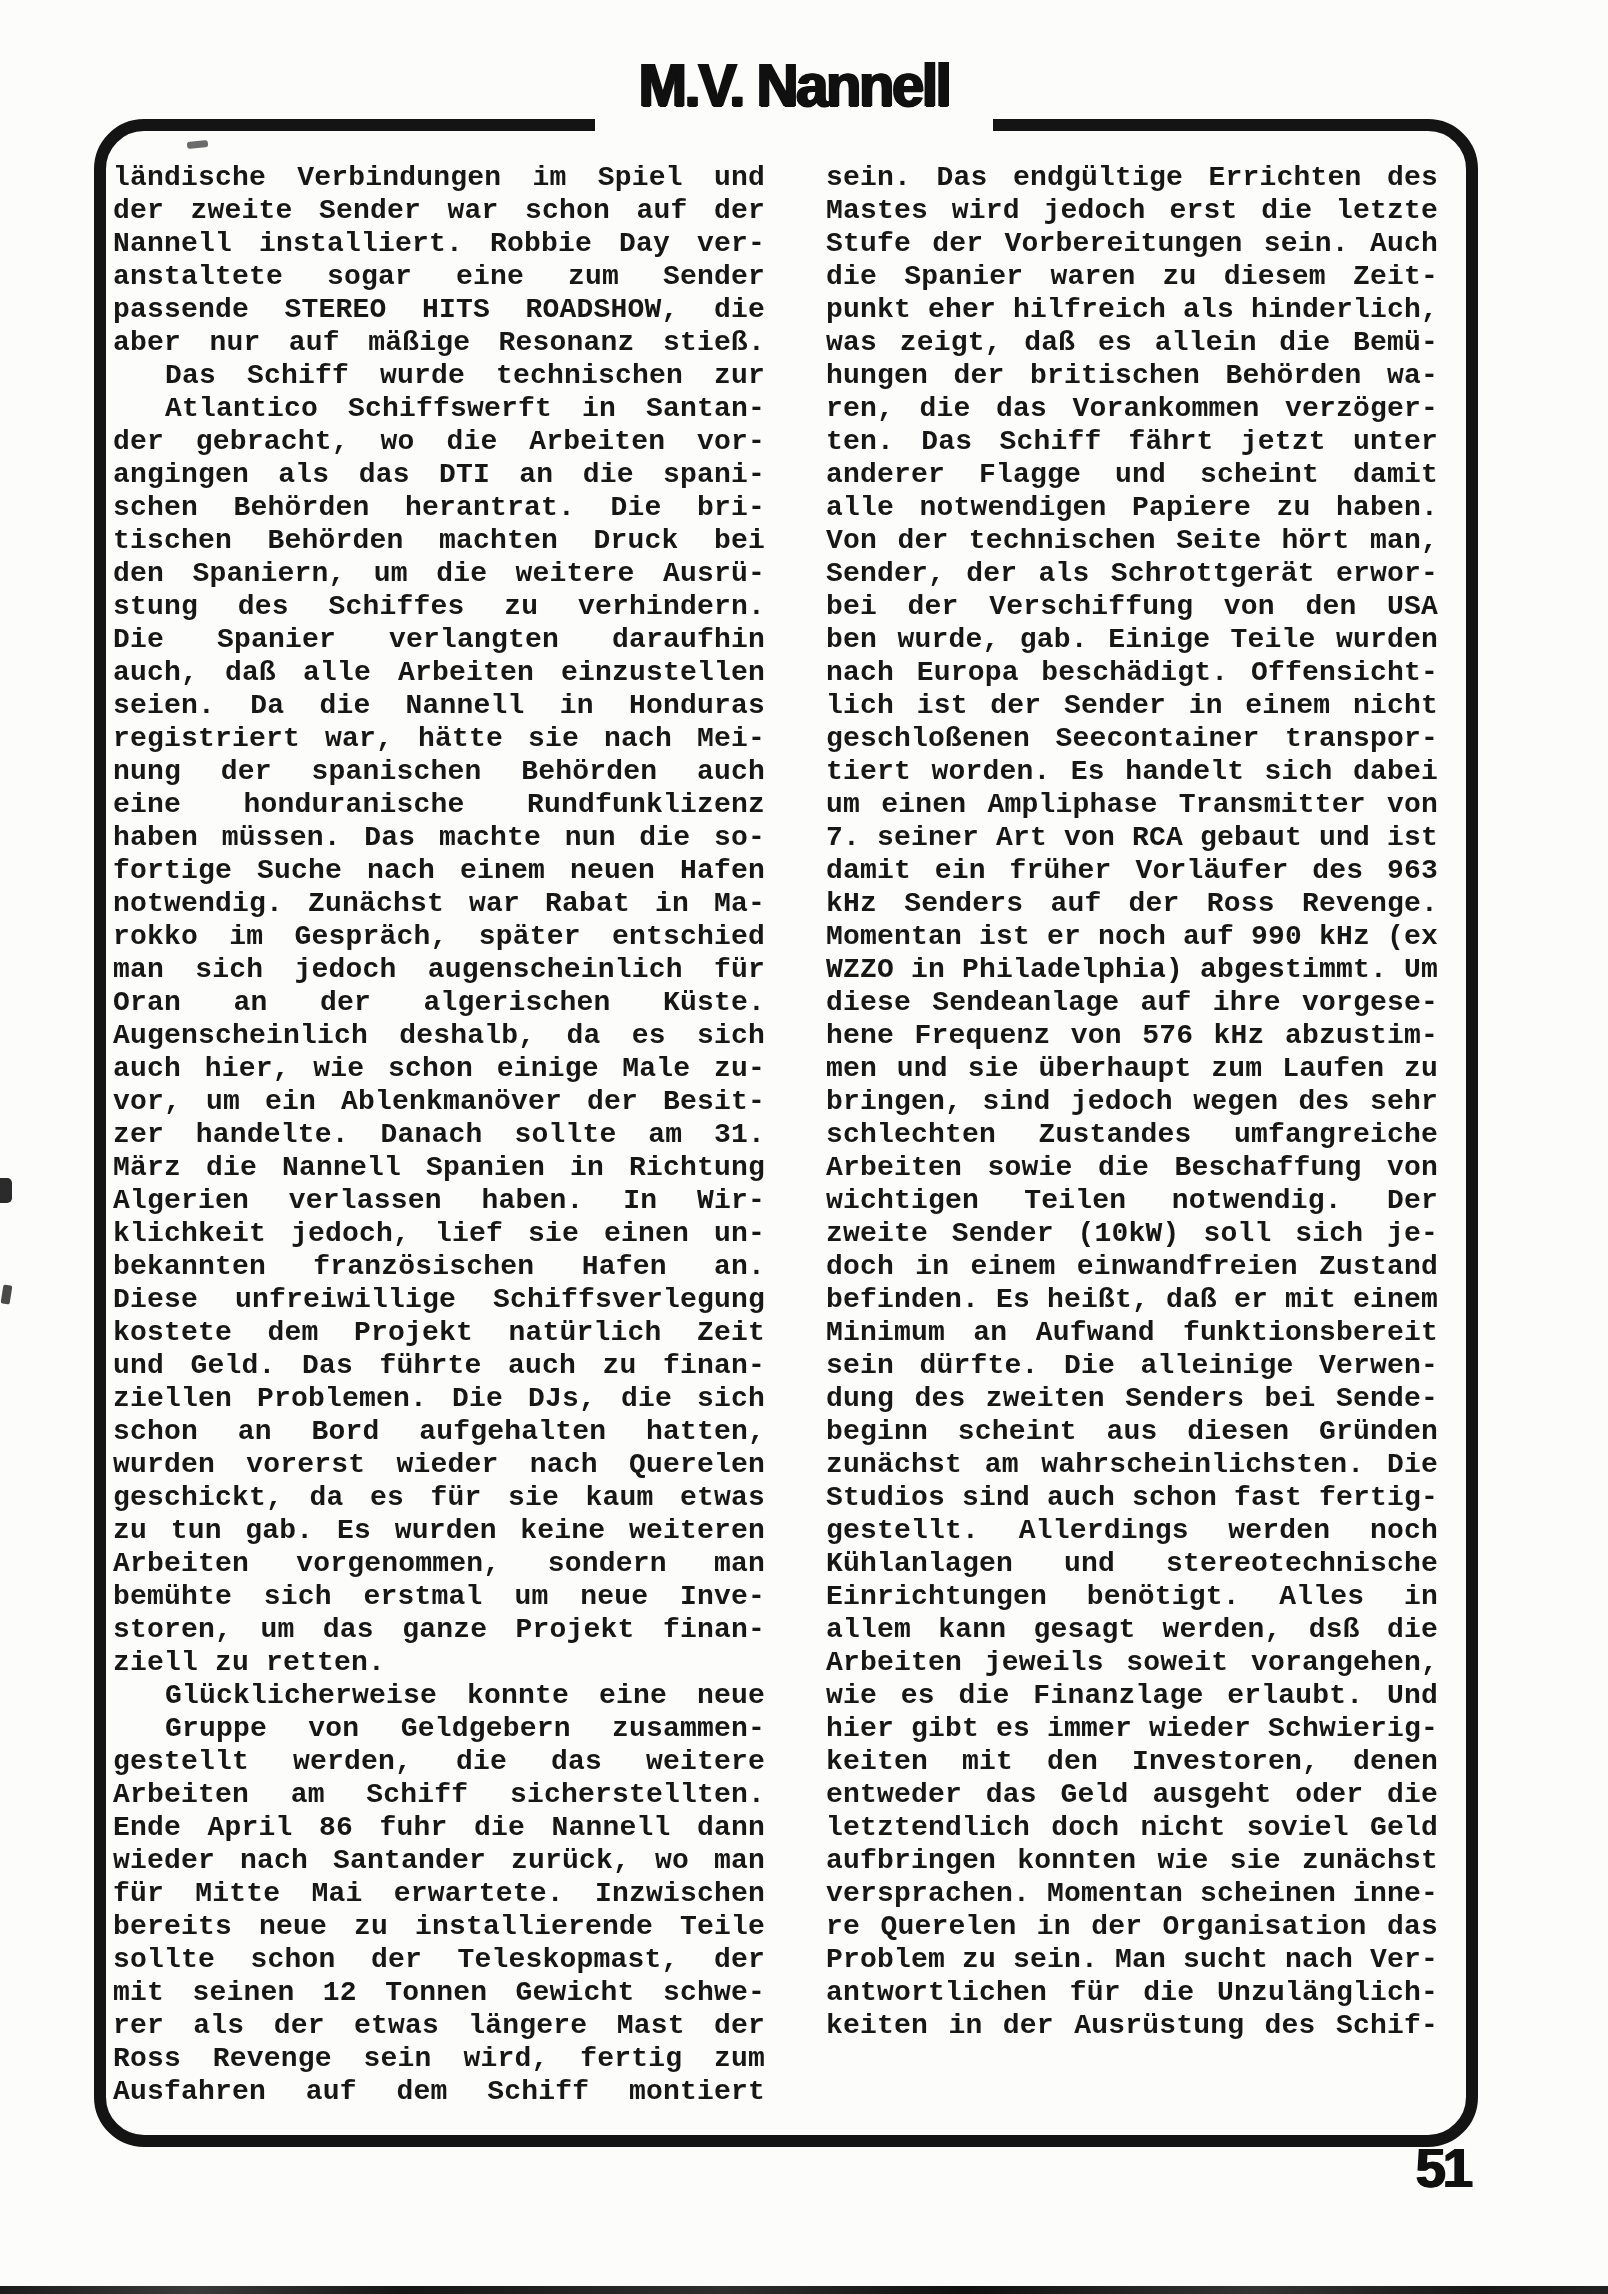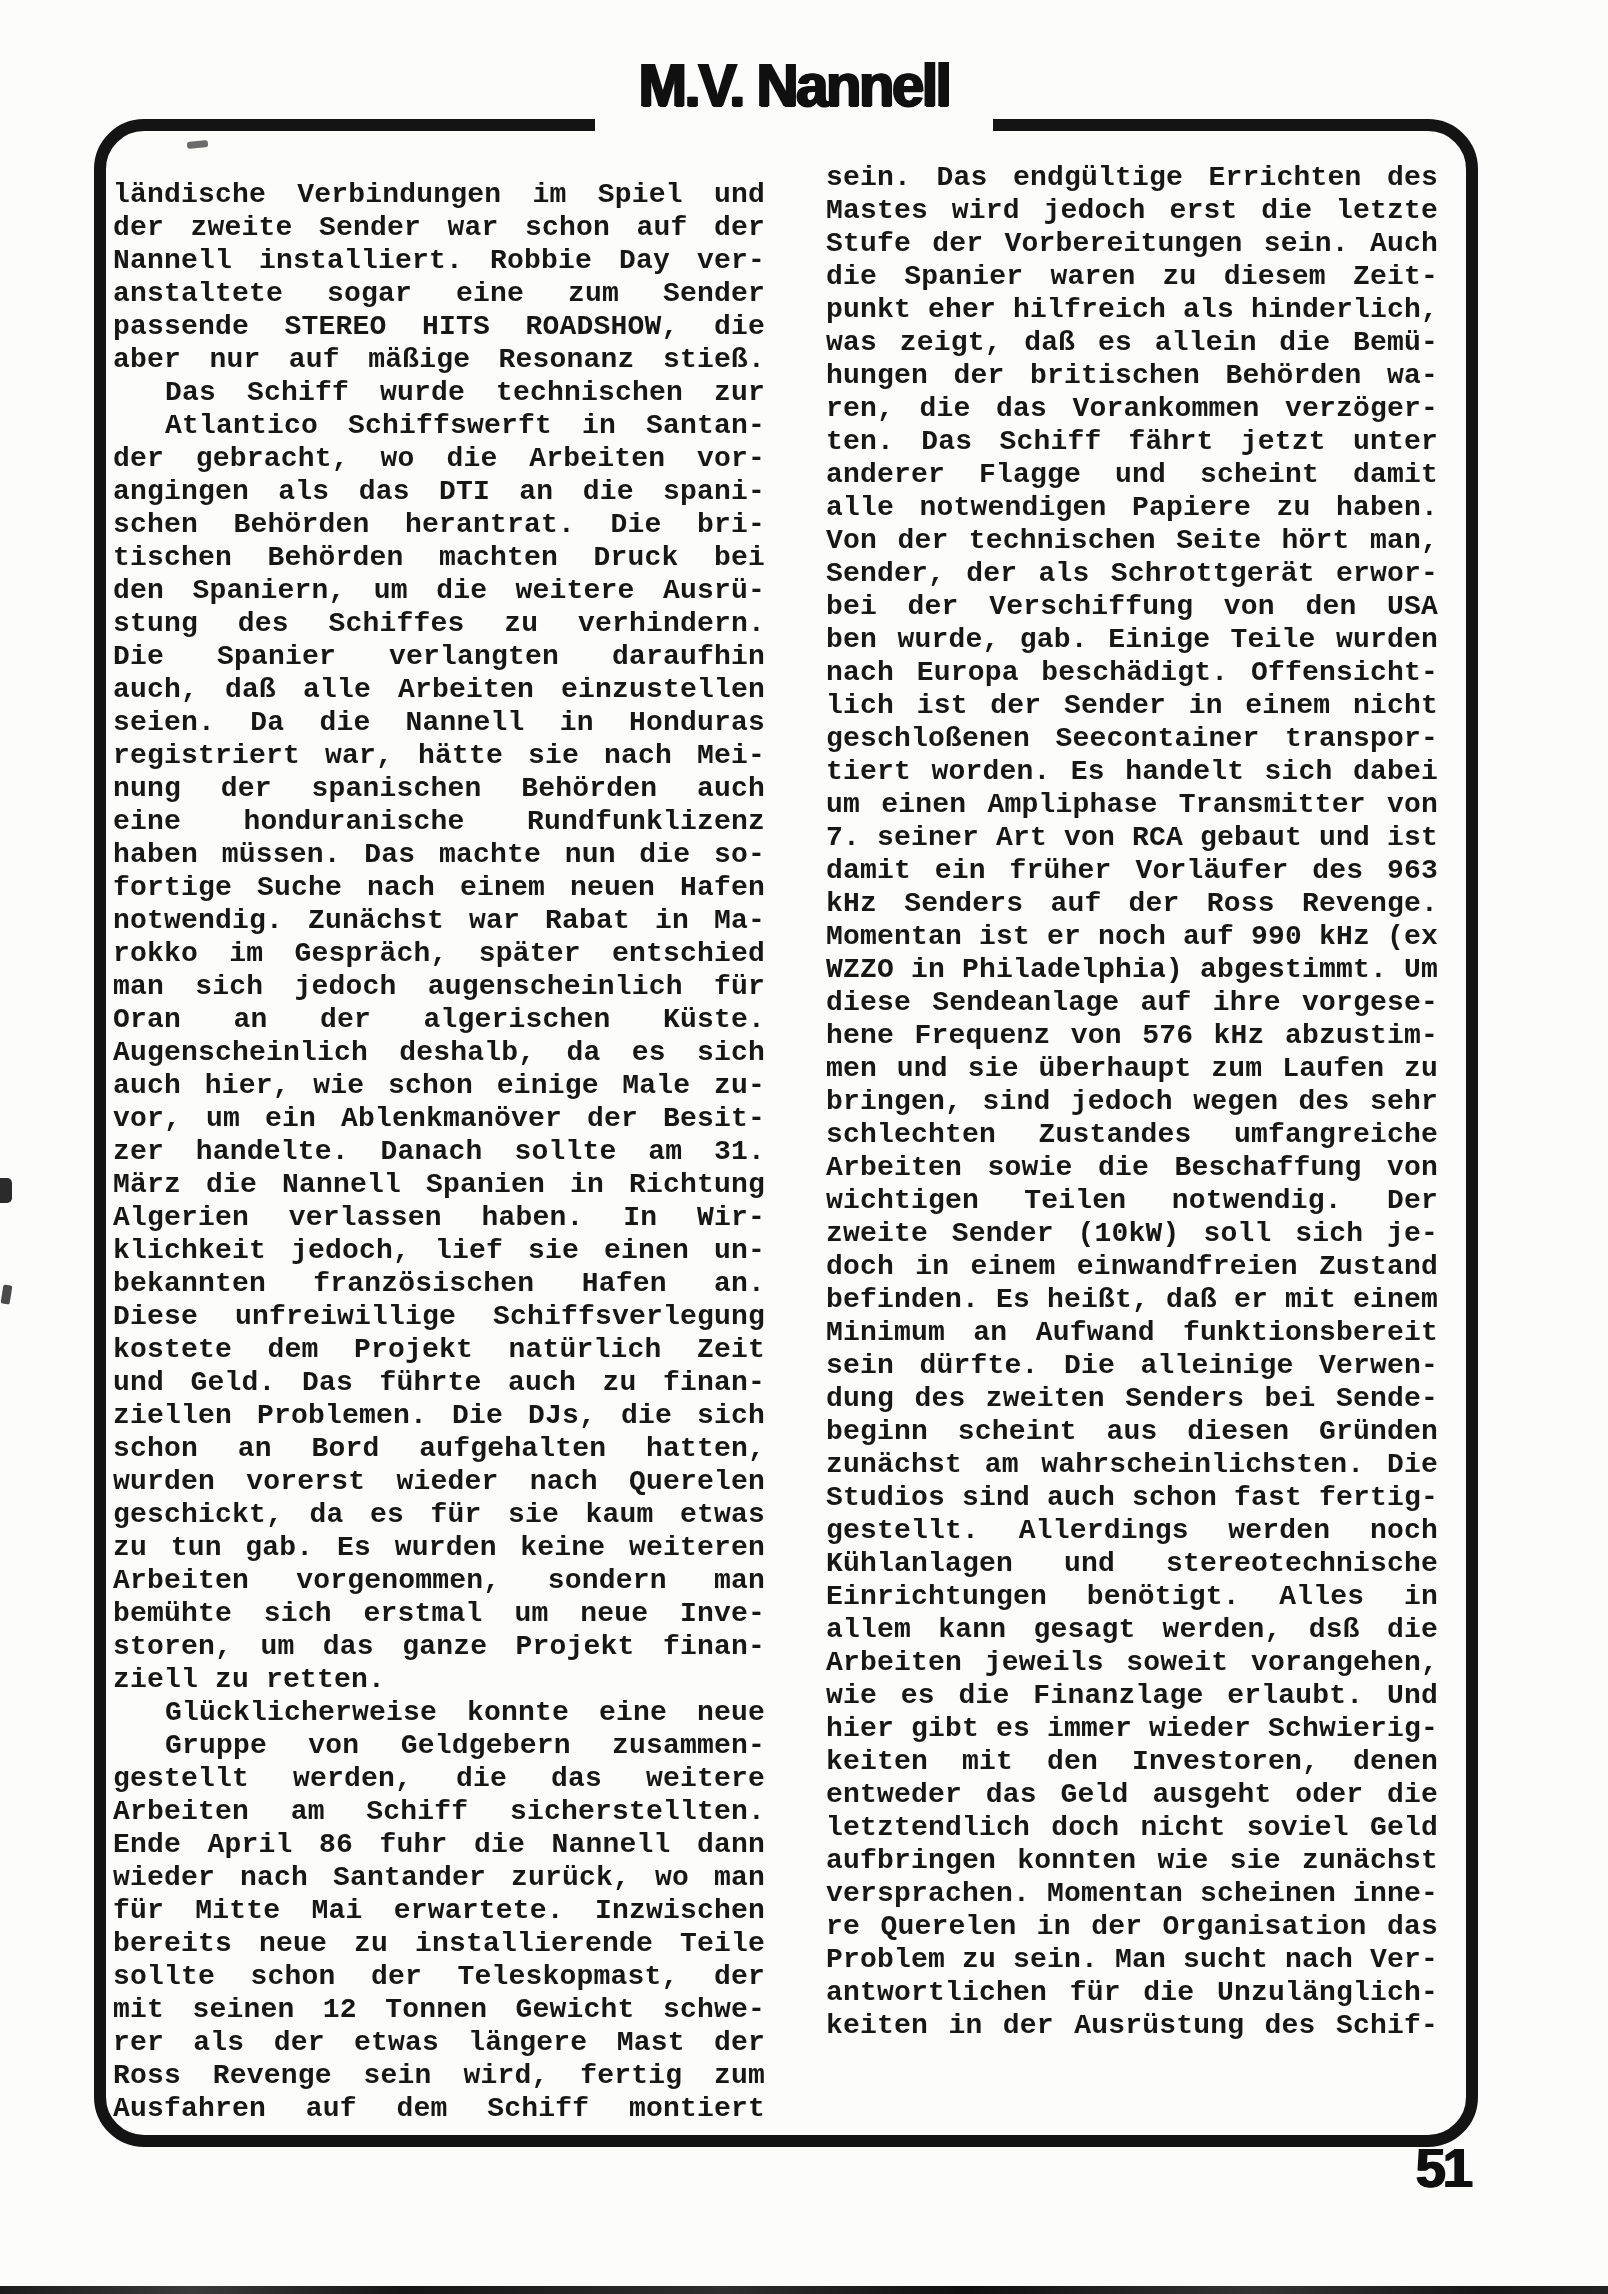--- a/index.html
+++ b/index.html
@@ -44,21 +44,21 @@
     text-shadow: 1.3px 0 #101010, -1.3px 0 #101010, 0 1px #101010;
     transform: scaleY(1.04);
     transform-origin: bottom center;
     white-space: nowrap;
   }
   .col {
     position: absolute;
     top: 161px;
     z-index: 1;
   }
-  .col-left  { left: 113px; width: 652px; margin-top: 17px; }
+  .col-left  { left: 113px; width: 652px; }
   .col-right { left: 826px; width: 612px; }
   .line {
     font-size: 28px;
     font-weight: bold;
     line-height: 33px;
     height: 33px;
     text-align: justify;
     text-align-last: justify;
     white-space: nowrap;
     letter-spacing: 0.2px;

